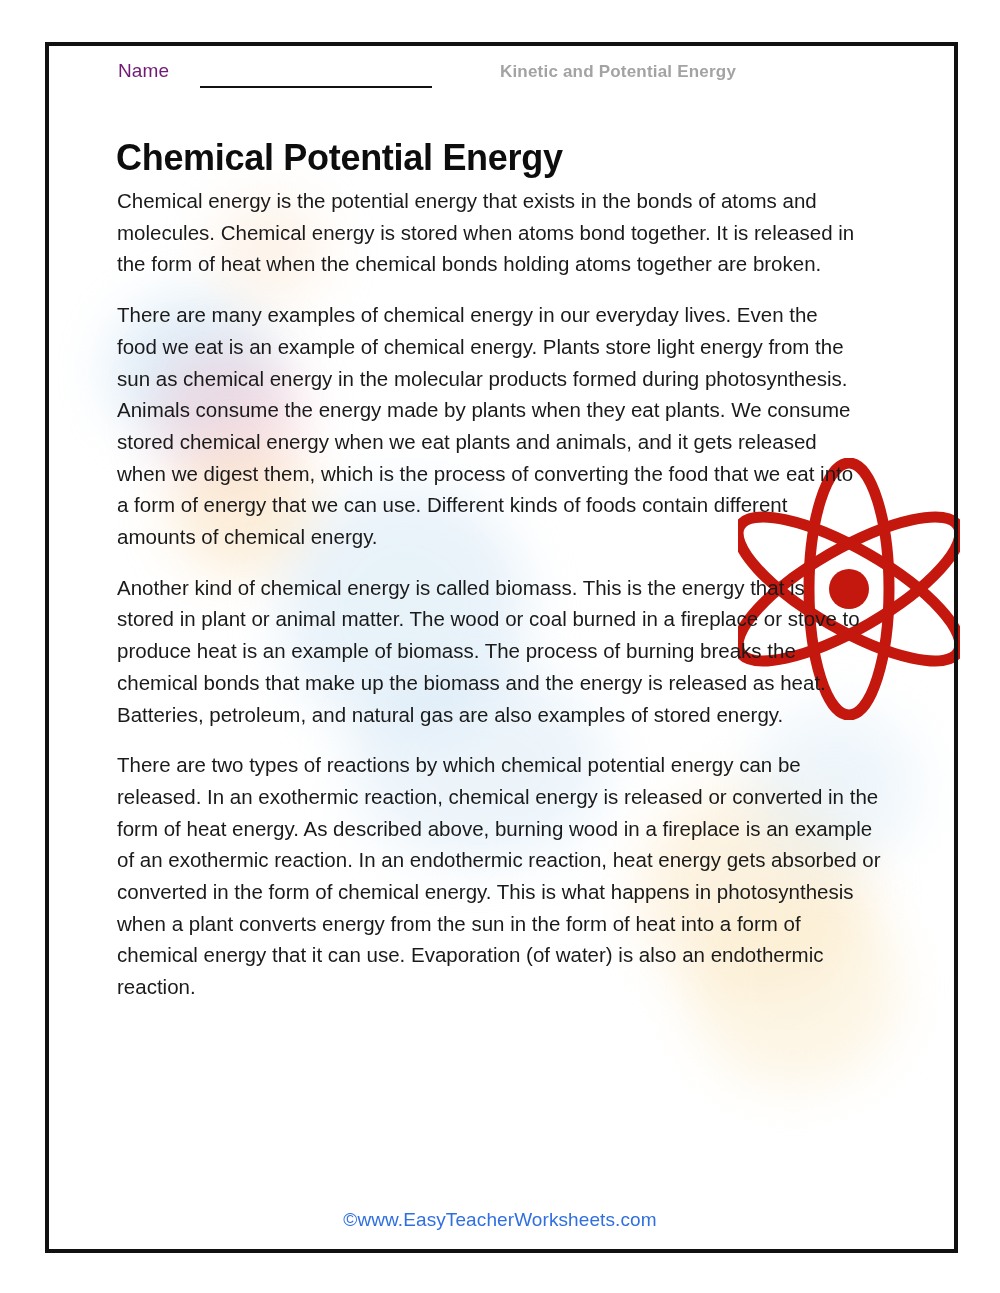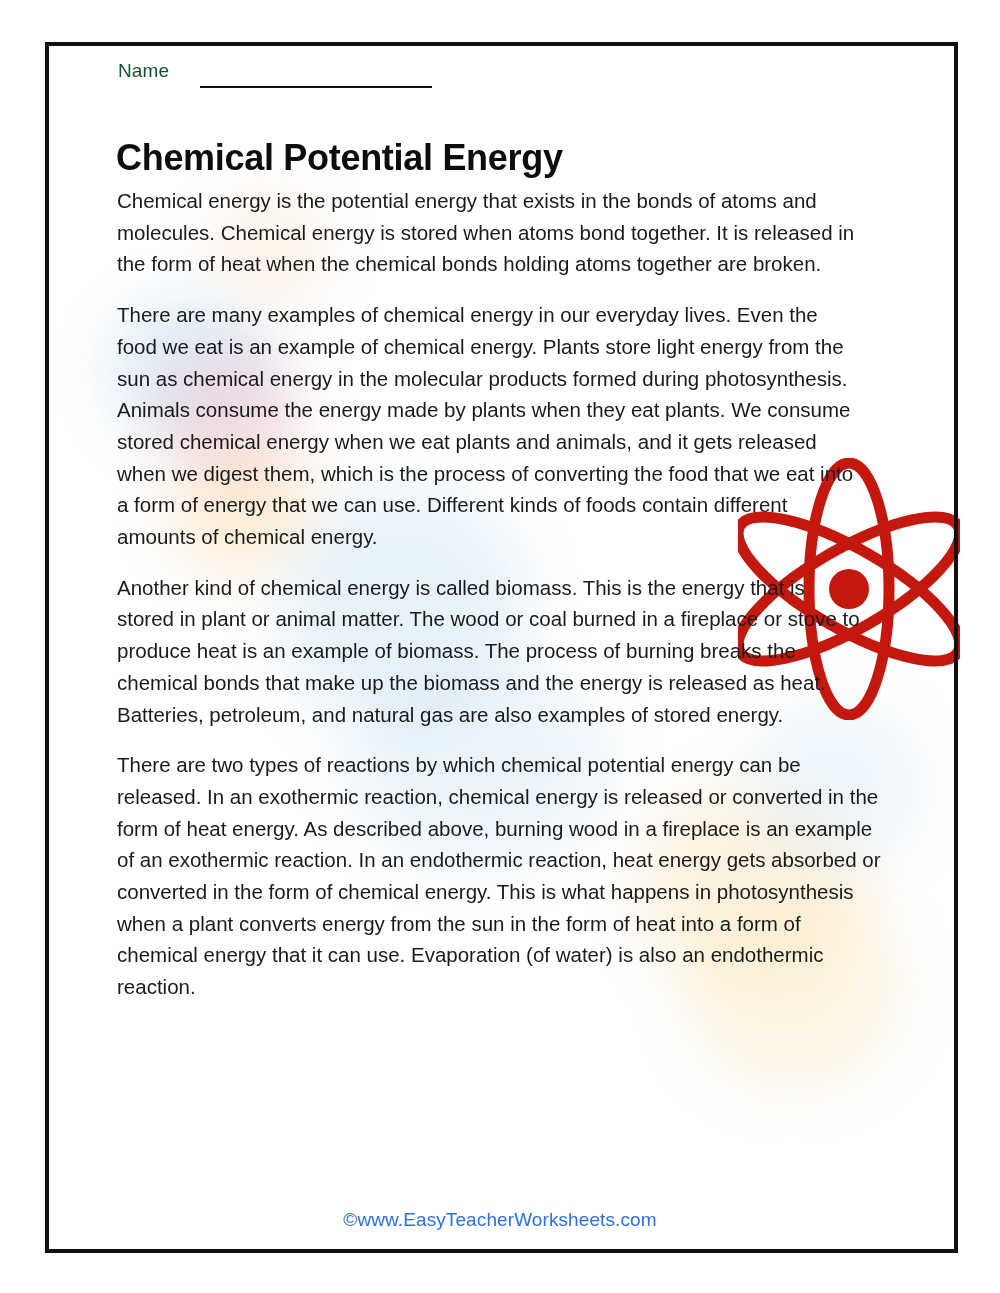--- a/index.html
+++ b/index.html
@@ -62,21 +62,21 @@
     position: absolute;
     left: 118px;
     top: 60px;
     width: 700px;
     height: 30px;
   }
   #name-label {
     position: absolute;
     left: 0; top: 0;
     font-size: 19px;
-    color: #14532d;
+    color: #701a75;
     letter-spacing: .1px;
     text-align: center;
   }
   #name-line {
     position: absolute;
     left: 82px;
     top: 26px;
     width: 232px;
     height: 0;
     border-bottom: 2px solid #111111;
@@ -170,20 +170,21 @@
       </g>
       <circle cx="111" cy="131" r="20" fill="#c4170e"></circle>
     </svg>
   </div>
 
   <div id="content">
 
     <div id="header-row">
       <span id="name-label">Name</span>
       <span id="name-line"></span>
+      <span id="worksheet-series">Kinetic and Potential Energy</span>
     </div>
 
     <h1 id="page-title">Chemical Potential Energy</h1>
 
     <div id="body-text">
         <div style="float: right; width: 168px; height: 0px;"></div>
       <p>Chemical energy is the potential energy that exists in the bonds of atoms and molecules. Chemical energy is stored when atoms bond together. It is released in the form of heat when the chemical bonds holding atoms together are broken.</p>
       <p class="wrap-mid" style="shape-outside: none;">There are many examples of chemical energy in our everyday lives. Even the food we eat is an example of chemical energy. Plants store light energy from the sun as chemical energy in the molecular products formed during photosynthesis. Animals consume the energy made by plants when they eat plants. We consume stored chemical energy when we eat plants and animals, and it gets released when we digest them, which is the process of converting the food that we eat into a form of energy that we can use. Different kinds of foods contain different amounts of chemical energy.</p>
       <p class="wrap-mid">Another kind of chemical energy is called biomass. This is the energy that is stored in plant or animal matter. The wood or coal burned in a fireplace or stove to produce heat is an example of biomass. The process of burning breaks the chemical bonds that make up the biomass and the energy is released as heat. Batteries, petroleum, and natural gas are also examples of stored energy.</p>
       <p>There are two types of reactions by which chemical potential energy can be released. In an exothermic reaction, chemical energy is released or converted in the form of heat energy. As described above, burning wood in a fireplace is an example of an exothermic reaction. In an endothermic reaction, heat energy gets absorbed or converted in the form of chemical energy. This is what happens in photosynthesis when a plant converts energy from the sun in the form of heat into a form of chemical energy that it can use. Evaporation (of water) is also an endothermic reaction.</p>

